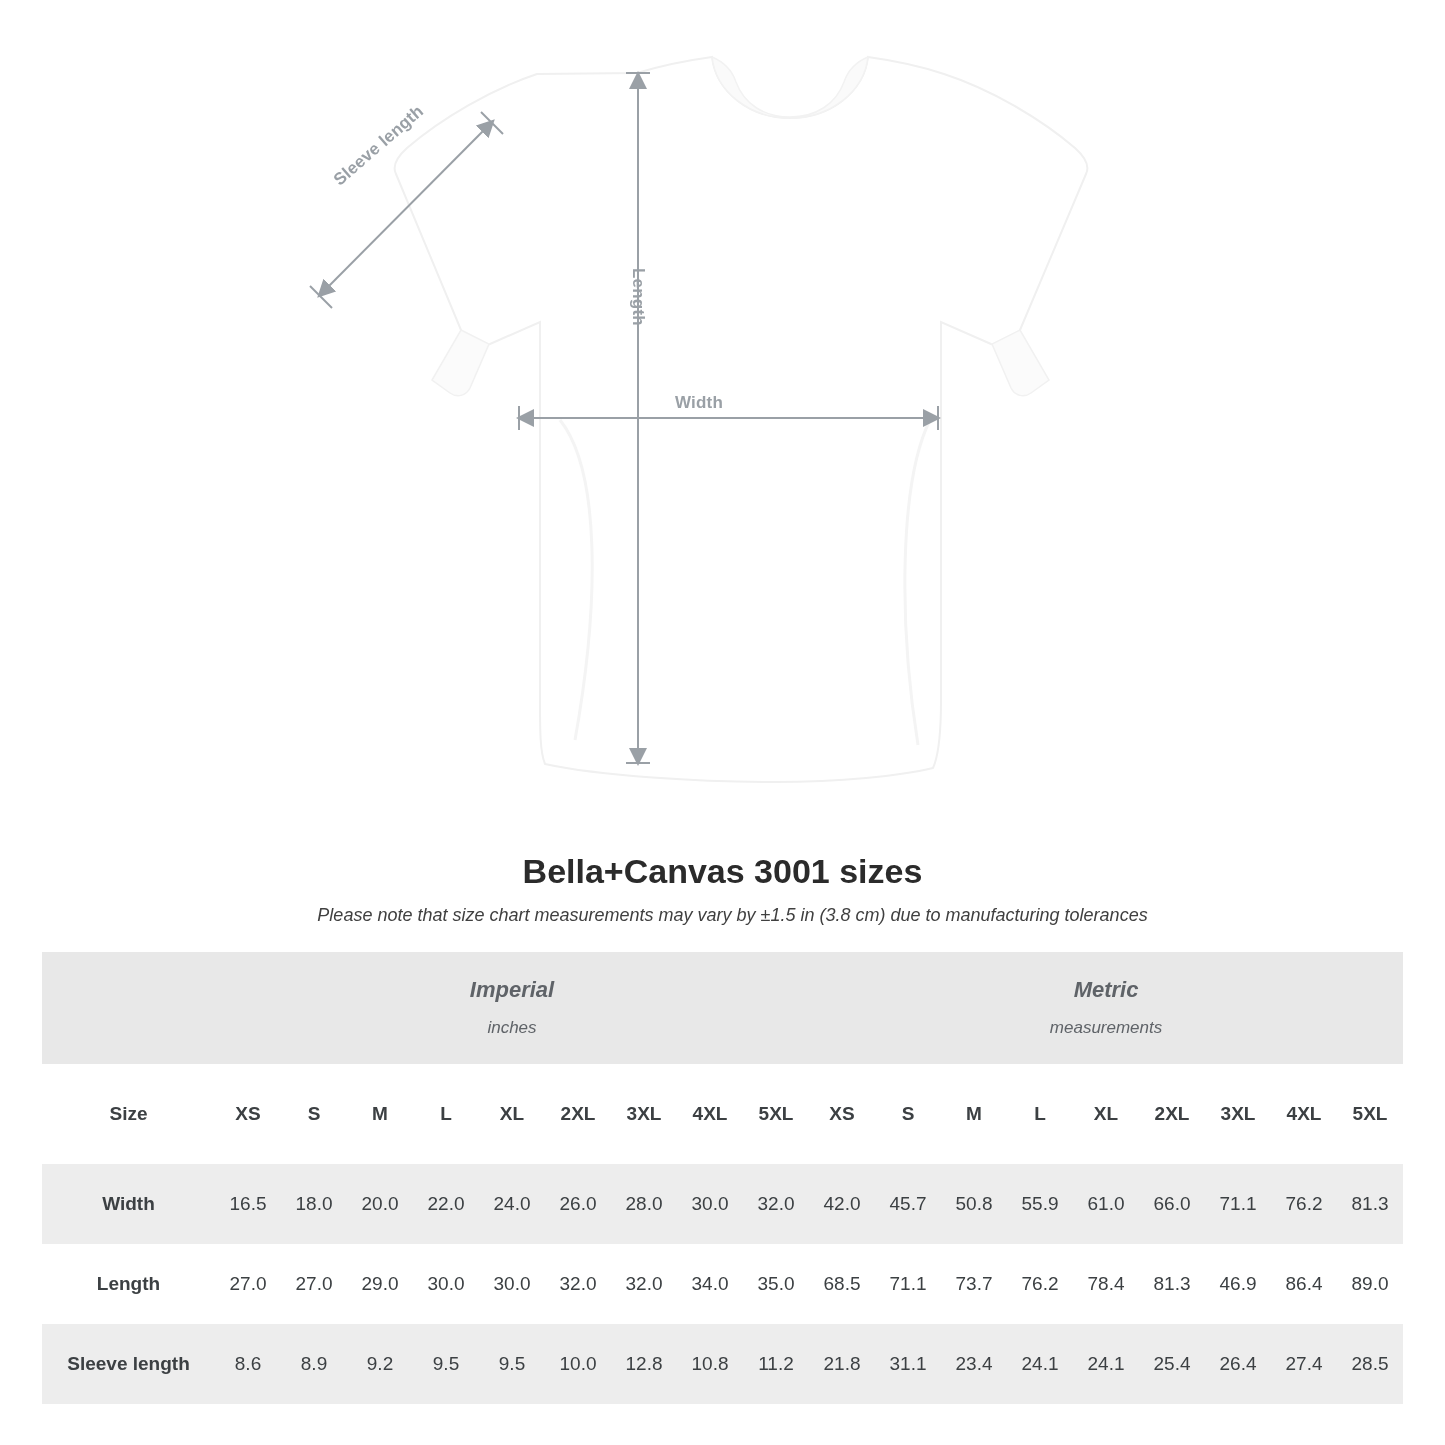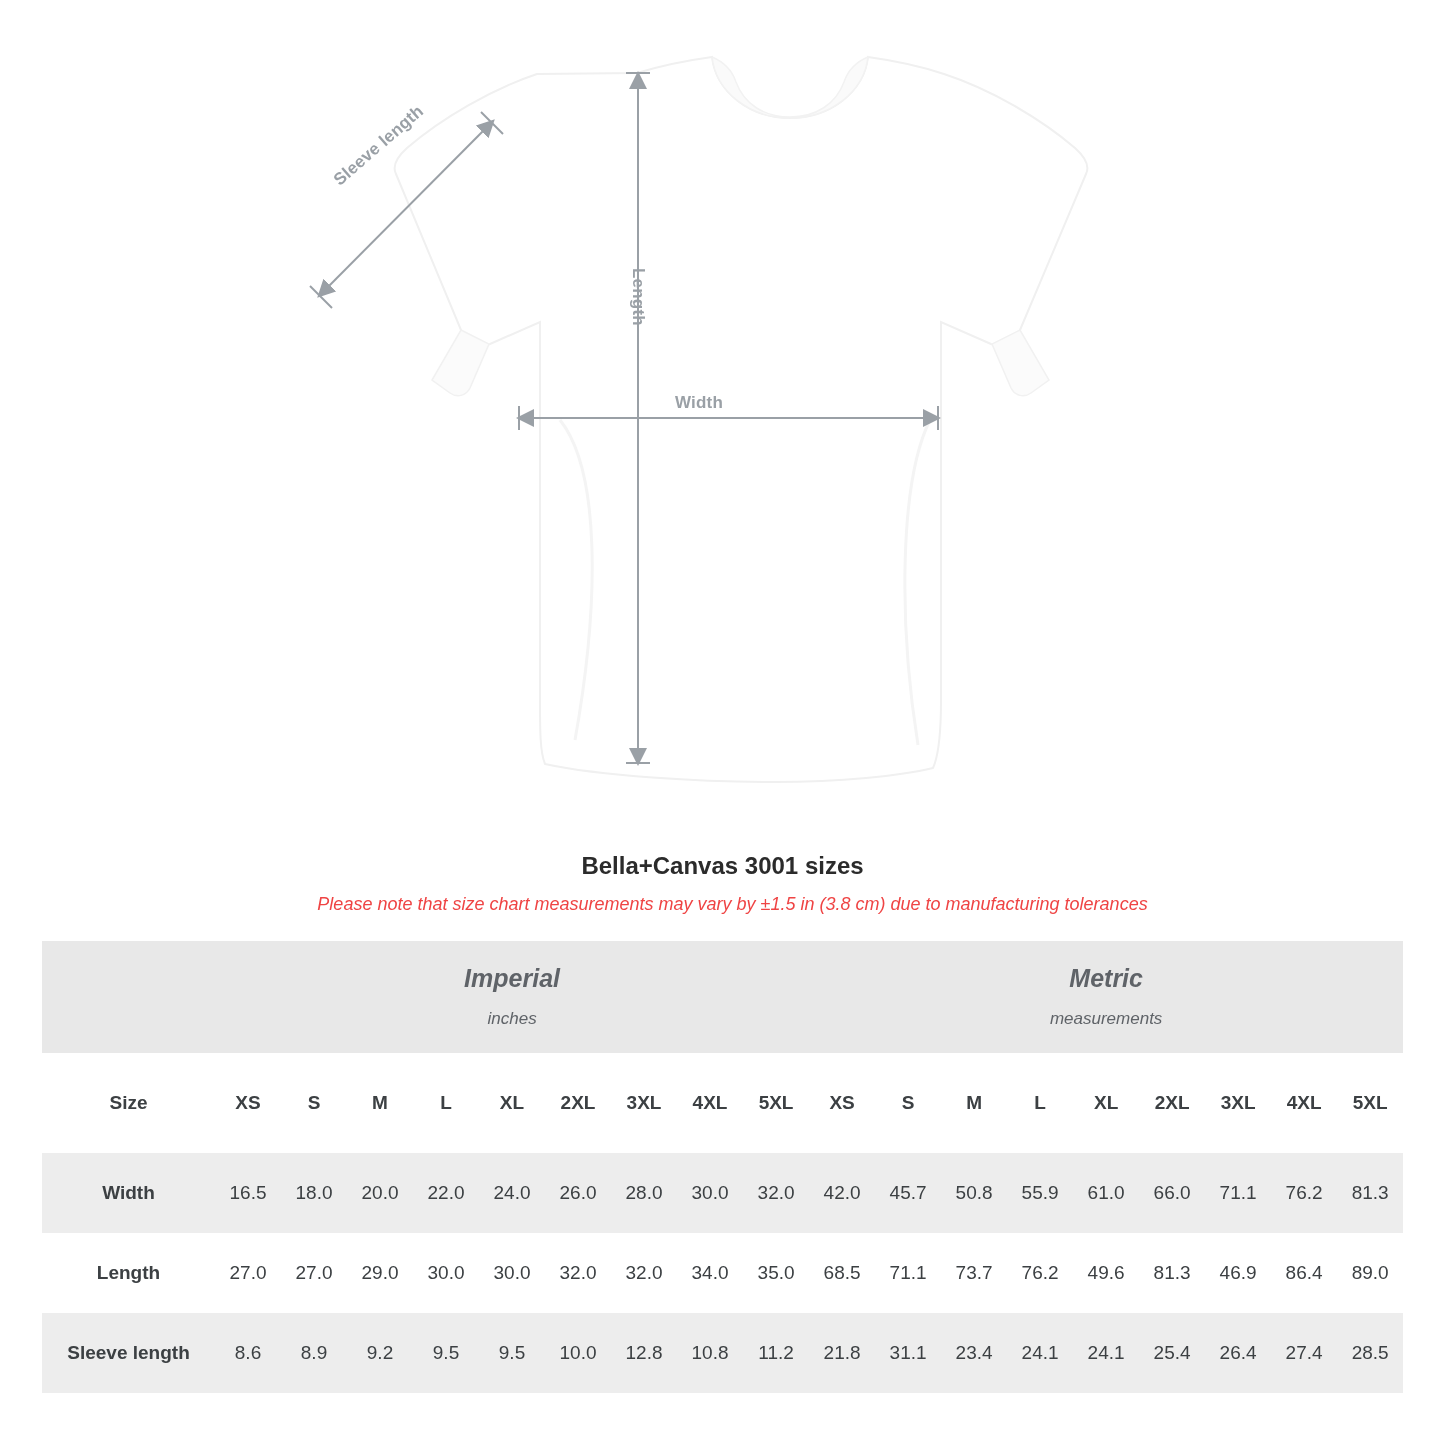--- a/index.html
+++ b/index.html
@@ -53,29 +53,29 @@
     left: 675px;
     top: 393px;
   }
 
   
   .title-block {
     text-align: center;
     margin-top: 22px;
   }
   .chart-title {
-    font-size: 24px;
+    font-size: 34px;
     font-weight: bold;
     color: #2b2b2b;
     margin: 0 0 14px 0;
   }
   .chart-note {
     font-size: 18px;
     font-style: italic;
-    color: #ef4444;
+    color: #404040;
     margin: 0;
     padding-left: 20px;
   }
 
   
   .table-wrap {
     margin: 26px 42px 0 42px;
   }
   table.size-table {
     border-collapse: collapse;
@@ -90,21 +90,21 @@
     border: none;
     padding: 0;
     height: 80px;
   }
   
   tr.unit-row td {
     background: #e8e8e8;
     height: 112px;
   }
   .unit-name {
-    font-size: 25px;
+    font-size: 22px;
     font-style: italic;
     font-weight: bold;
     color: #5f6368;
     line-height: 1.25;
   }
   .unit-sub {
     font-size: 17px;
     font-style: italic;
     color: #5f6368;
     line-height: 1.4;
@@ -295,21 +295,21 @@
           <td>30.0</td>
           <td>30.0</td>
           <td>32.0</td>
           <td>32.0</td>
           <td>34.0</td>
           <td>35.0</td>
           <td>68.5</td>
           <td>71.1</td>
           <td>73.7</td>
           <td>76.2</td>
-          <td>49.6</td>
+          <td>78.4</td>
           <td>81.3</td>
           <td>46.9</td>
           <td>86.4</td>
           <td>89.0</td>
         </tr>
 
         <tr class="body-row odd">
           <td class="row-label">Sleeve length</td>
           <td>8.6</td>
           <td>8.9</td>

